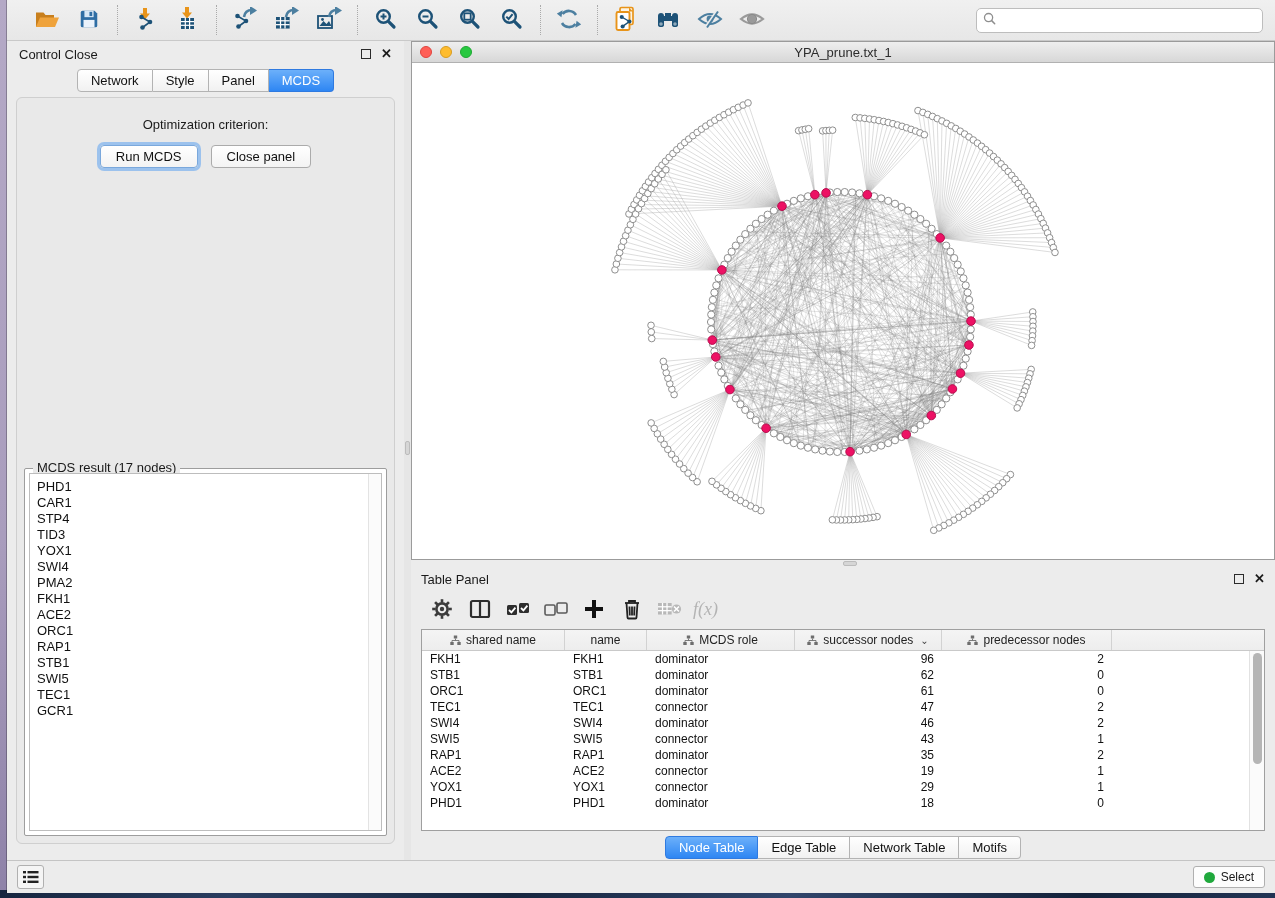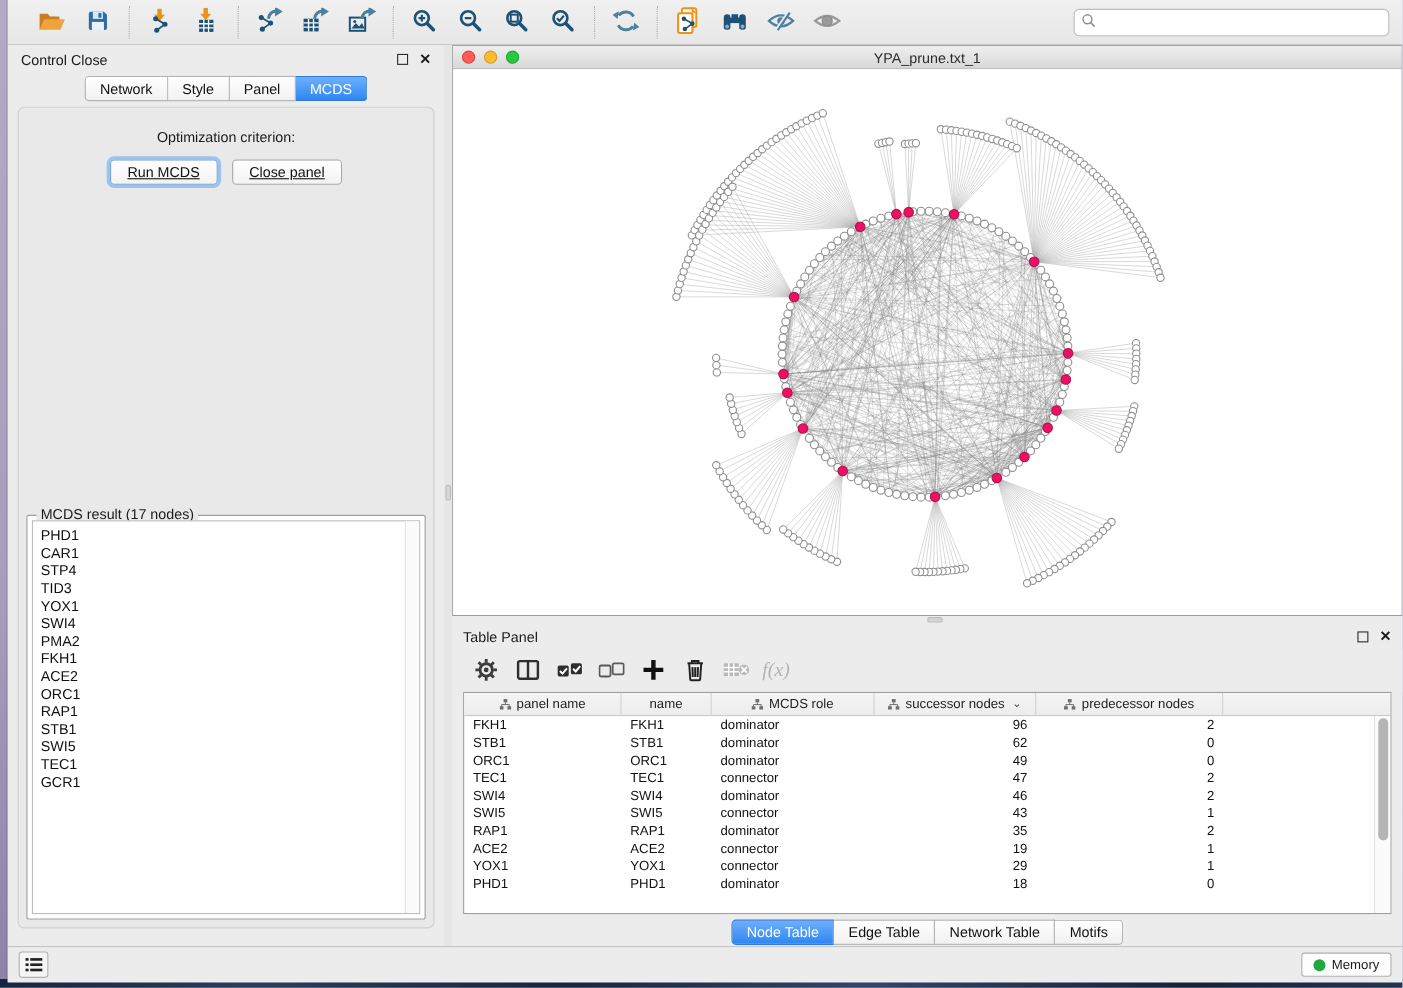--- a/index.html
+++ b/index.html
@@ -47,21 +47,21 @@
   .seg .seg-btn.active { background:linear-gradient(180deg,#6cb0fa,#2e86f3); border-color:#2f7ae0; color:#fff; }
   .cp-inner { position:absolute; left:9px; right:9px; top:56px; bottom:16px;
     background:#e9e9e9; border:1px solid #cfcfcf; border-radius:6px; }
   .opt-label { text-align:center; margin-top:19px; font-size:13px; }
   .select { width:316px; height:24px; margin:9px auto 0; background:#fff; border:1px solid #b3b3b3; border-radius:5px;
     display:flex; align-items:center; padding-left:9px; font-size:13px; position:relative; }
   .select .sel-cap { position:absolute; right:1px; top:1px; bottom:1px; width:19px; border-radius:4px;
     background:linear-gradient(180deg,#74b4fb,#2e86f2); display:flex; flex-direction:column; align-items:center; justify-content:center; gap:2px; }
   .sel-cap .up { width:0;height:0;border-left:3.5px solid transparent;border-right:3.5px solid transparent;border-bottom:4.5px solid #fff; }
   .sel-cap .dn { width:0;height:0;border-left:3.5px solid transparent;border-right:3.5px solid transparent;border-top:4.5px solid #fff; }
-  .btn-row { display:flex; justify-content:center; gap:13px; margin-top:13px;text-decoration:underline; }
+  .btn-row { display:flex; justify-content:center; gap:13px; margin-top:13px; }
   .mac-btn { background:linear-gradient(180deg,#ffffff,#f3f3f3); border:1px solid #ababab; border-radius:4px;
     padding:3px 15px; font-size:13px; color:#111; }
   .mac-btn.focused { box-shadow:0 0 0 3px rgba(105,168,240,.6); border-color:#7aa8dc; }
   .result-group { position:absolute; left:7px; right:7px; top:370px; bottom:7px;
     border:1px solid #9d9d9d; border-radius:2px; background:#fff; }
   .result-legend { position:absolute; top:-9px; left:8px; background:#e9e9e9; padding:0 4px; font-size:13px; }
   .result-list { position:absolute; inset:4px; border:1px solid #bdbdbd; background:#fff; overflow:hidden; padding:5px 0 0 7px; }
   .result-item { font-size:13px; line-height:16px; color:#111; }
   .result-scroll { position:absolute; top:5px; right:5px; bottom:5px; width:13px; background:#fbfbfb; border-left:1px solid #e3e3e3; }
 
@@ -1552,21 +1552,21 @@
                 <span style="display:flex">
                   <svg width="11" height="11" viewBox="0 0 11 11">
                     <g fill="#6e6e6e">
                       <rect x="3.8" y="0.5" width="3.4" height="3"></rect>
                       <rect x="0.3" y="7" width="3.4" height="3"></rect>
                       <rect x="7.3" y="7" width="3.4" height="3"></rect>
                     </g>
                     <path d="M5.5 3.5 v2 M2 7 v-1.5 h7 V7" fill="none" stroke="#6e6e6e" stroke-width="0.9"></path>
                   </svg>
                 </span>
-                <span>panel name</span>
+                <span>shared name</span>
               </div>
               <div class="th-cell" style="width: 82px;">
                 <span>name</span>
               </div>
               <div class="th-cell" style="width: 148px;">
                 <span style="display:flex">
                   <svg width="11" height="11" viewBox="0 0 11 11">
                     <g fill="#6e6e6e">
                       <rect x="3.8" y="0.5" width="3.4" height="3"></rect>
                       <rect x="0.3" y="7" width="3.4" height="3"></rect>
@@ -1617,21 +1617,21 @@
                 <div class="td-cell" style="width: 143px;">STB1</div>
                 <div class="td-cell" style="width: 82px;">STB1</div>
                 <div class="td-cell" style="width: 148px;">dominator</div>
                 <div class="td-cell num" style="width: 147px;">62</div>
                 <div class="td-cell num" style="width: 170px;">0</div>
               </div>
               <div class="tbl-row">
                 <div class="td-cell" style="width: 143px;">ORC1</div>
                 <div class="td-cell" style="width: 82px;">ORC1</div>
                 <div class="td-cell" style="width: 148px;">dominator</div>
-                <div class="td-cell num" style="width: 147px;">49</div>
+                <div class="td-cell num" style="width: 147px;">61</div>
                 <div class="td-cell num" style="width: 170px;">0</div>
               </div>
               <div class="tbl-row">
                 <div class="td-cell" style="width: 143px;">TEC1</div>
                 <div class="td-cell" style="width: 82px;">TEC1</div>
                 <div class="td-cell" style="width: 148px;">connector</div>
                 <div class="td-cell num" style="width: 147px;">47</div>
                 <div class="td-cell num" style="width: 170px;">2</div>
               </div>
               <div class="tbl-row">
@@ -1699,16 +1699,16 @@
         <rect x="0" y="1" width="3" height="2.4" fill="#222"></rect>
           <rect x="4.5" y="1" width="11" height="2.4" fill="#222"></rect>
         <rect x="0" y="5.8" width="3" height="2.4" fill="#222"></rect>
           <rect x="4.5" y="5.8" width="11" height="2.4" fill="#222"></rect>
         <rect x="0" y="10.6" width="3" height="2.4" fill="#222"></rect>
           <rect x="4.5" y="10.6" width="11" height="2.4" fill="#222"></rect>
       </svg>
     </span>
     <span class="memory-btn">
       <span class="mem-dot" id="mem-dot" style="background: rgb(31, 168, 60);"></span>
-      <span>Memory</span>
+      <span>Select</span>
     </span>
   </div>
 </div>
 
 </body></html>

